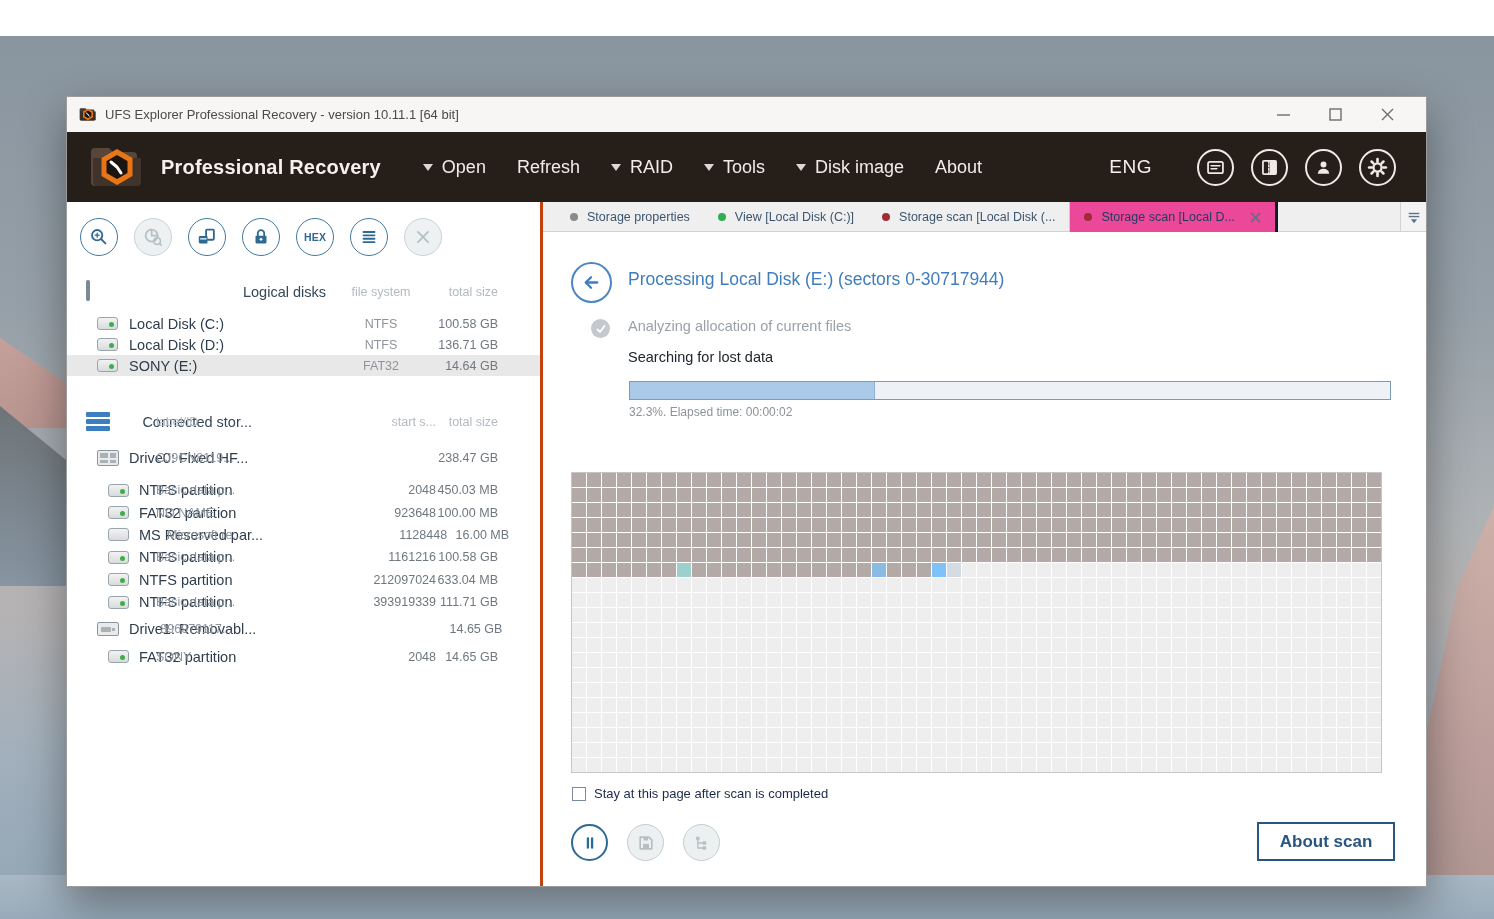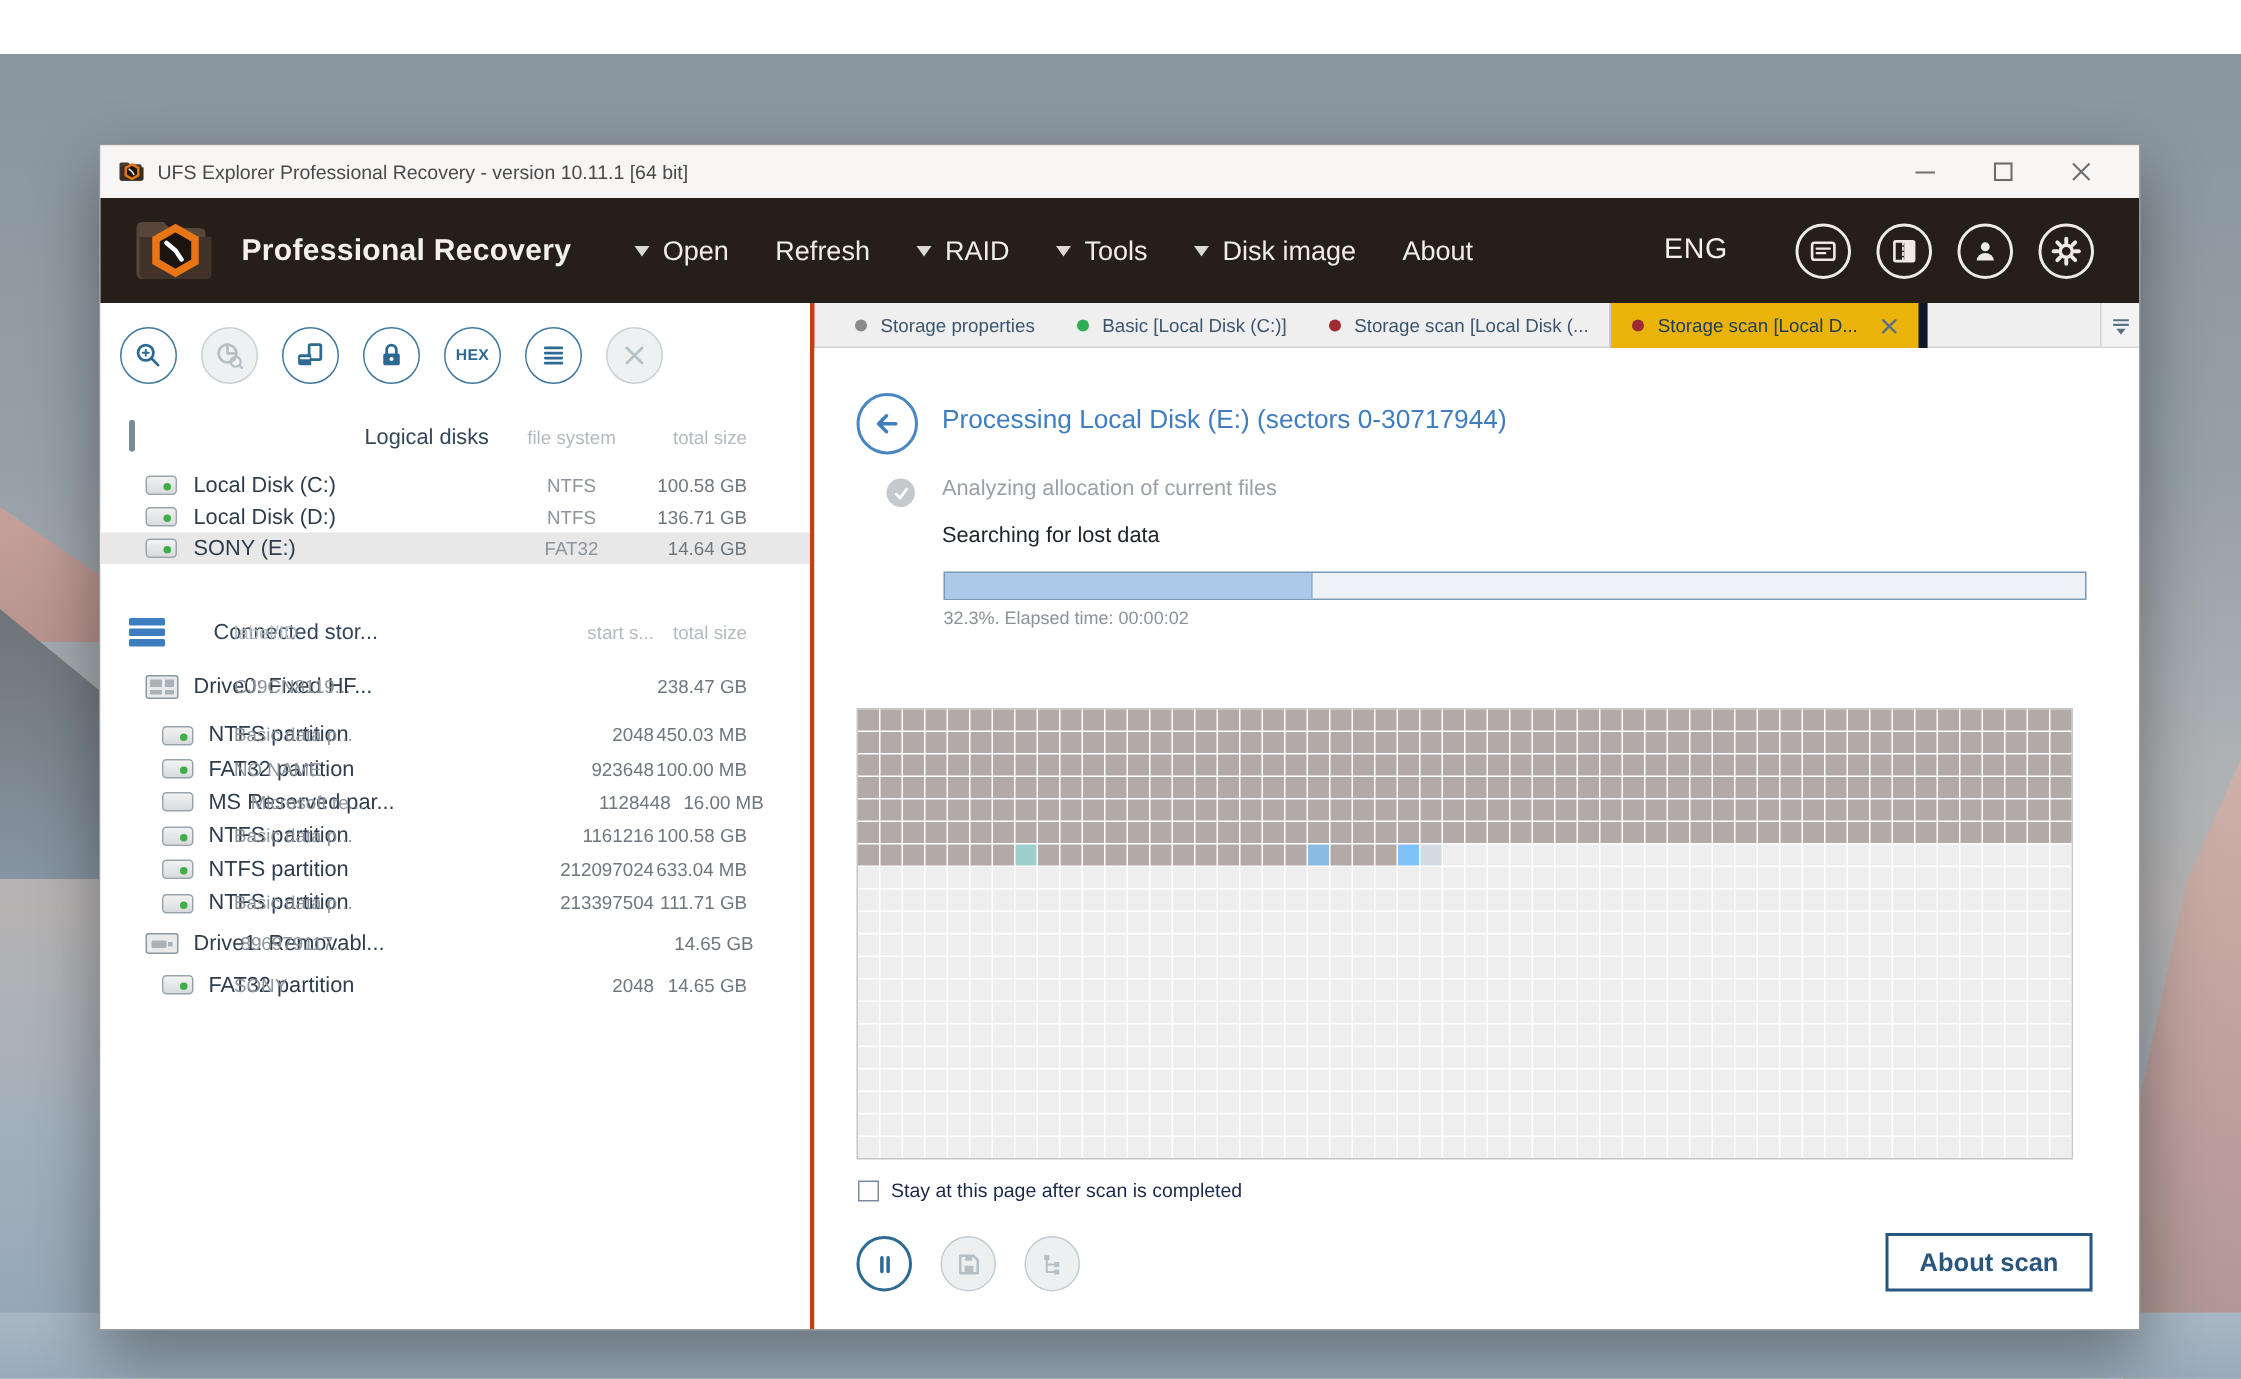--- a/index.html
+++ b/index.html
@@ -97,21 +97,21 @@
       linear-gradient(#aab2b8,#aab2b8) 10px 7px/8px 5px no-repeat; }
   .ico-usb { width:22px; height:14px; border:1px solid #8d979e; border-radius:2px; background:#e8eaec; position:relative; flex:0 0 auto; }
   .ico-usb:before { content:""; position:absolute; left:3px; top:4px; width:10px; height:5px; background:#aab2b8; border-radius:1px; }
   .ico-usb:after { content:""; position:absolute; right:3px; top:5px; width:3px; height:3px; background:#aab2b8; }
 
   
   .tabbar { height:30px; background:#f0efef; border-bottom:1px solid #d2d2d2; display:flex; align-items:stretch; padding-left:13px; flex:0 0 auto; }
   .tab { display:flex; align-items:center; gap:9px; padding:0 14px; font-size:12.5px; color:#3c556e; cursor:pointer; position:relative; }
   .tab .dot { width:8px; height:8px; border-radius:50%; flex:0 0 auto; }
   .tab .lbl { white-space:nowrap; overflow:hidden; }
-  .tab.active { background:#eab308; border-left:1px solid #c9c9c9; border-right:6px solid #0f172a; margin-bottom:-1px; color:#1d3a5f; }
+  .tab.active { background:#ec4899; border-left:1px solid #c9c9c9; border-right:3px solid #0f172a; margin-bottom:-1px; color:#1d3a5f; }
   .tab-close { margin-left:6px; color:#5c7186; display:flex; cursor:pointer; }
   .tab-close svg { width:11px; height:11px; }
   .tab-more { margin-left:auto; width:26px; border-left:1px solid #d2d2d2; background:#f4f3f3; display:flex; align-items:center; justify-content:center; color:#5c7186; cursor:pointer; }
   .tab-more svg { width:14px; height:14px; }
 
   
   .panel { position:relative; flex:1; background:#fff; }
   .back-btn { position:absolute; left:28px; top:30px; width:41px; height:41px; border-radius:50%; border:2px solid #4b86c4; color:#3f7dbe; display:flex; align-items:center; justify-content:center; cursor:pointer; }
   .back-btn svg { width:23px; height:23px; }
   .scan-title { position:absolute; left:85px; top:37px; font-size:17.5px; color:#3f7dbe; }
@@ -441,21 +441,21 @@
               <span class="c-size">633.04 MB</span>
             </div>
             <div class="c-row">
               <span class="c-name">
                 <span class="disk-pill ">
                   <span class="dot"></span>
                 </span>
                 <span>NTFS partition</span>
               </span>
               <span class="c-label">Basic data p...</span>
-              <span class="c-start">213397504</span>
+              <span class="c-start">393919339</span>
               <span class="c-size">111.71 GB</span>
             </div>
             <div class="c-row drive">
               <span class="c-name">
                 <span class="ico-usb"></span>
                 <span>Drive1: Removabl...</span>
               </span>
               <span class="c-label">896979117...</span>
               <span class="c-start"></span>
               <span class="c-size">14.65 GB</span>
@@ -475,21 +475,21 @@
       </div>
 
       <div class="content">
         <div class="tabbar" id="tabbar">
             <div class="tab">
               <span class="dot" style="background:#8a8a8a"></span>
               <span class="lbl">Storage properties</span>
             </div>
             <div class="tab">
               <span class="dot" style="background:#2fae54"></span>
-              <span class="lbl">Basic [Local Disk (C:)]</span>
+              <span class="lbl">View [Local Disk (C:)]</span>
             </div>
             <div class="tab">
               <span class="dot" style="background:#9e2b35"></span>
               <span class="lbl">Storage scan [Local Disk (...</span>
             </div>
             <div class="tab active">
               <span class="dot" style="background:#9e2b35"></span>
               <span class="lbl">Storage scan [Local D...</span>
               <span class="tab-close">
                 <svg viewBox="0 0 12 12">

